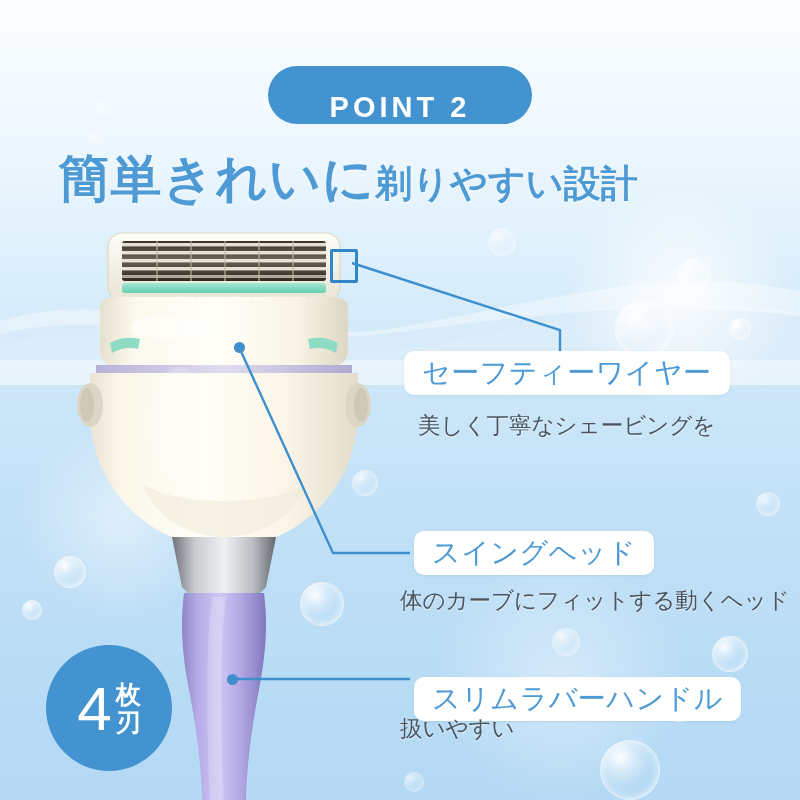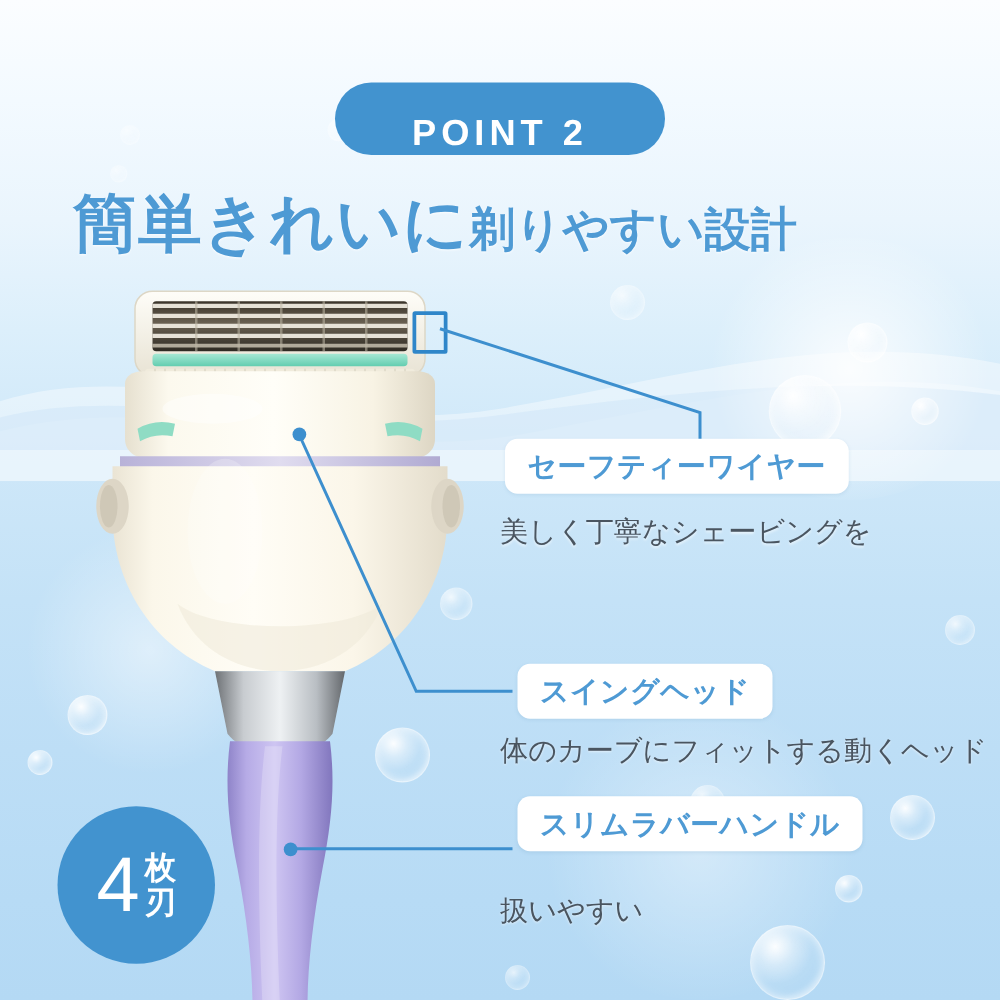--- a/index.html
+++ b/index.html
@@ -93,22 +93,22 @@
   .callout-label {
     position: absolute;
     background: #ffffff;
     border-radius: 10px;
     display: flex; align-items: center;
     padding: 0 18px;
     box-shadow: 0 1px 3px rgba(80,130,170,0.13);
   }
   .callout-label span {
     color: #4e9ad4;
-    font-size: 23px;
-    font-weight: bold;
+    font-size: 28px;
+    font-weight: normal;
     letter-spacing: 0.5px;
     white-space: nowrap;
   }
   .callout-desc {
     position: absolute;
     color: #4a5560;
     font-size: 22.5px;
     line-height: 32px;
     white-space: nowrap;
     text-shadow: 0 1px 2px rgba(255,255,255,0.6);
@@ -335,32 +335,32 @@
 
     <polyline points="232,679 410,679" fill="none" stroke="#3d8fce" stroke-width="2.4"></polyline>
   </svg>
 
   <div class="dot" style="left:234px;top:342px;"></div>
   <div class="dot" style="left:227px;top:674px;"></div>
 
   <div class="callout-label" style="left:404px;top:351px;height:44px;">
     <span>セーフティーワイヤー</span>
   </div>
-  <div class="callout-desc" style="left:400px;top:410px;">
+  <div class="callout-desc" style="left:418px;top:410px;">
     <div>美しく丁寧なシェービングを</div>
   </div>
 
   <div class="callout-label" style="left:414px;top:531px;height:44px;justify-content:center;">
     <span>スイングヘッド</span>
   </div>
   <div class="callout-desc" style="left:400px;top:585px;">
     <div>体のカーブにフィットする動くヘッド</div>
   </div>
 
-  <div class="callout-label" style="left:414px;top:637px;height:44px;">
+  <div class="callout-label" style="left:414px;top:677px;height:44px;">
     <span>スリムラバーハンドル</span>
   </div>
   <div class="callout-desc" style="left:400px;top:713px;">
     <div>扱いやすい</div>
   </div>
 
   <div id="blade-badge">
     <div class="num">4</div>
     <div class="kanji">
       <div>枚</div>

